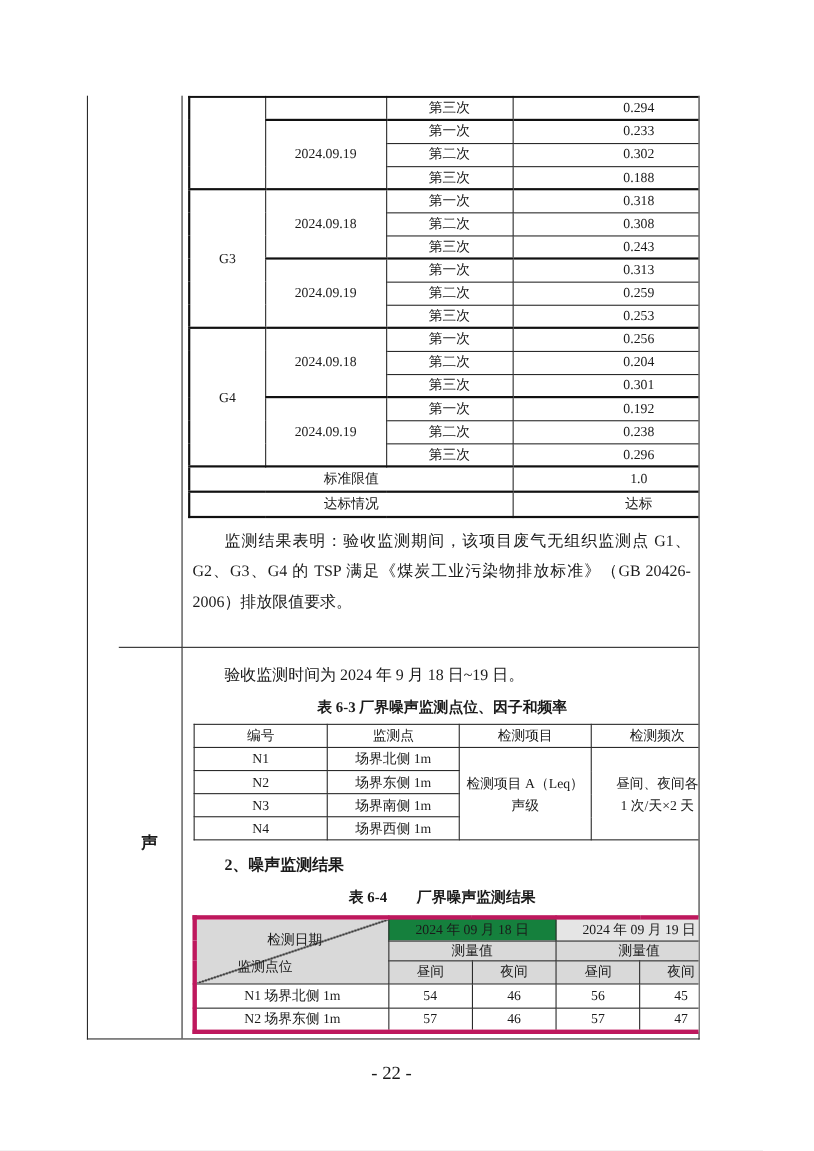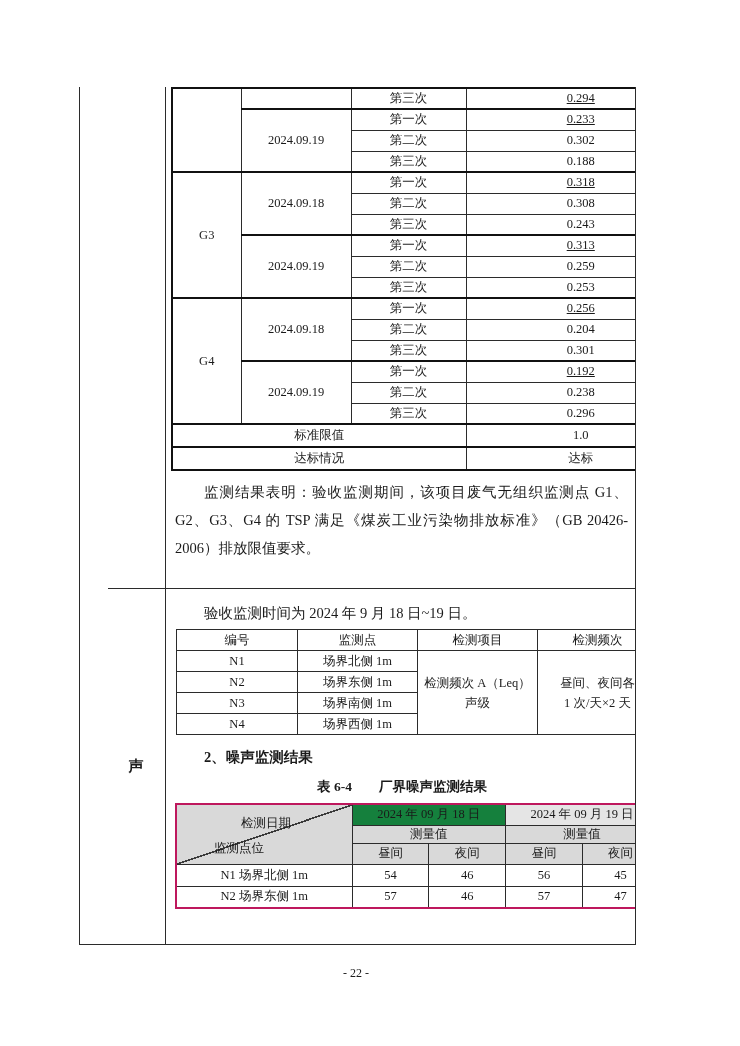--- a/index.html
+++ b/index.html
@@ -27,21 +27,21 @@
   .o-label { border-right:1px solid #2b2b2b; display:flex; align-items:center; justify-content:center; }
   .o-top    { border-bottom:1px solid #2b2b2b; }
   .o-content { overflow:hidden; }
   .row-label-text { font-size:15px; font-weight:bold; letter-spacing:1px; }
 
   
   table { border-collapse:collapse; table-layout:fixed; }
   .tsp { width:486px; margin:0 0 0 5px; border:2px solid #111; font-size:12.5px; }
   .tsp td { border:1px solid #2b2b2b; height:21px; text-align:center; vertical-align:middle; padding:0 2px; }
   .tsp tr.t td { border-top:2px solid #111; }
-  .tsp .c1 { width:69px; } .tsp .c2 { width:110px; } .tsp .c3 { width:115px; } .tsp .c4 { width:230px;text-decoration:underline; }
+  .tsp .c1 { width:69px; } .tsp .c2 { width:110px; } .tsp .c3 { width:115px; } .tsp .c4 { width:230px; }
   .tsp .tall td { height:23px; }
 
   
   .conclusion {
     margin:7px 7px 0 9px;
     font-size:14.5px; line-height:28px;
     text-align:justify; text-indent:2em;
   }
 
   
@@ -49,37 +49,37 @@
   .h-num { font-size:14.5px; font-weight:bold; }
   .time-line { font-size:14.5px; text-indent:2em; margin-top:7px; }
   .tbl-caption { text-align:center; font-size:13.5px; font-weight:bold; margin-top:11px; }
   .cap-gap { display:inline-block; width:2em; }
 
   .t63 { width:481px; margin:6px 0 0 1px; font-size:12.5px; }
   .t63 td, .t63 th { border:1px solid #2b2b2b; height:21px; text-align:center; vertical-align:middle; font-weight:normal; padding:0 2px; }
   .t63 .k1 { width:121px; } .t63 .k2 { width:120px; } .t63 .k3 { width:120px; } .t63 .k4 { width:120px; }
   .pre { white-space:pre-line; line-height:20px; }
 
-  .t64 { width:485px; margin:7px 0 0 0; border:2px solid #be185d; font-size:12.5px; }
+  .t64 { width:485px; margin:7px 0 0 0; border:4px solid #be185d; font-size:12.5px; }
   .t64 td, .t64 th { border:1px solid #2b2b2b; text-align:center; vertical-align:middle; font-weight:normal; padding:0 2px; }
   .t64 .m1 { width:176px; } .t64 .m2 { width:72px; } .t64 .m3 { width:73px; } .t64 .m4 { width:82px; } .t64 .m5 { width:78px; }
   .t64 .hr1 th { height:21px; } .t64 .hr2 th { height:18px; } .t64 .hr3 th { height:21px; }
   .t64 tbody td { height:22px; background:#fff; }
   .diag {
     position:relative;
     background-image:linear-gradient(to bottom right,
       rgba(0,0,0,0) calc(50% - 0.8px), #3a3a3a calc(50% - 0.8px),
       #3a3a3a calc(50% + 0.8px), rgba(0,0,0,0) calc(50% + 0.8px));
   }
   .diag-top { position:absolute; top:10px; left:64px; font-size:12.5px; }
   .diag-bottom { position:absolute; top:35px; left:37px; font-size:12.5px; }
 
   .page-footer {
     position:absolute; left:0; top:966px; width:712px;
-    text-align:center; font-size:12px;
+    text-align:center; font-size:17px;
   }
 </style>
 </head>
 <body>
 
 <div class="page">
   <div class="outer">
 
     <div class="o-label o-top"></div>
 
@@ -172,34 +172,35 @@
       <p class="conclusion">监测结果表明：验收监测期间，该项目废气无组织监测点 G1、G2、G3、G4 的 TSP 满足《煤炭工业污染物排放标准》（GB 20426-2006）排放限值要求。</p>
     </div>
 
     <div class="o-label">
       <span class="row-label-text">声</span>
     </div>
 
     <div class="o-content noise-body">
       <div class="time-line">验收监测时间为 2024 年 9 月 18 日~19 日。</div>
 
+      <div class="tbl-caption">表 6-3 厂界噪声监测点位、因子和频率</div>
       <table class="t63">
         <thead>
           <tr>
             <th class="k1">编号</th>
             <th class="k2">监测点</th>
             <th class="k3">检测项目</th>
             <th class="k4">检测频次</th>
           </tr>
         </thead>
         <tbody>
           <tr>
             <td>N1</td>
             <td>场界北侧 1m</td>
-            <td rowspan="4" class="pre">检测频次 A（Leq）
+            <td rowspan="4" class="pre">检测项目 A（Leq）
 声级</td>
             <td rowspan="4" class="pre">昼间、夜间各
 1 次/天×2 天</td>
           </tr>
           <tr>
             <td>N2</td>
             <td>场界东侧 1m</td>
           </tr>
           <tr>
             <td>N3</td>

